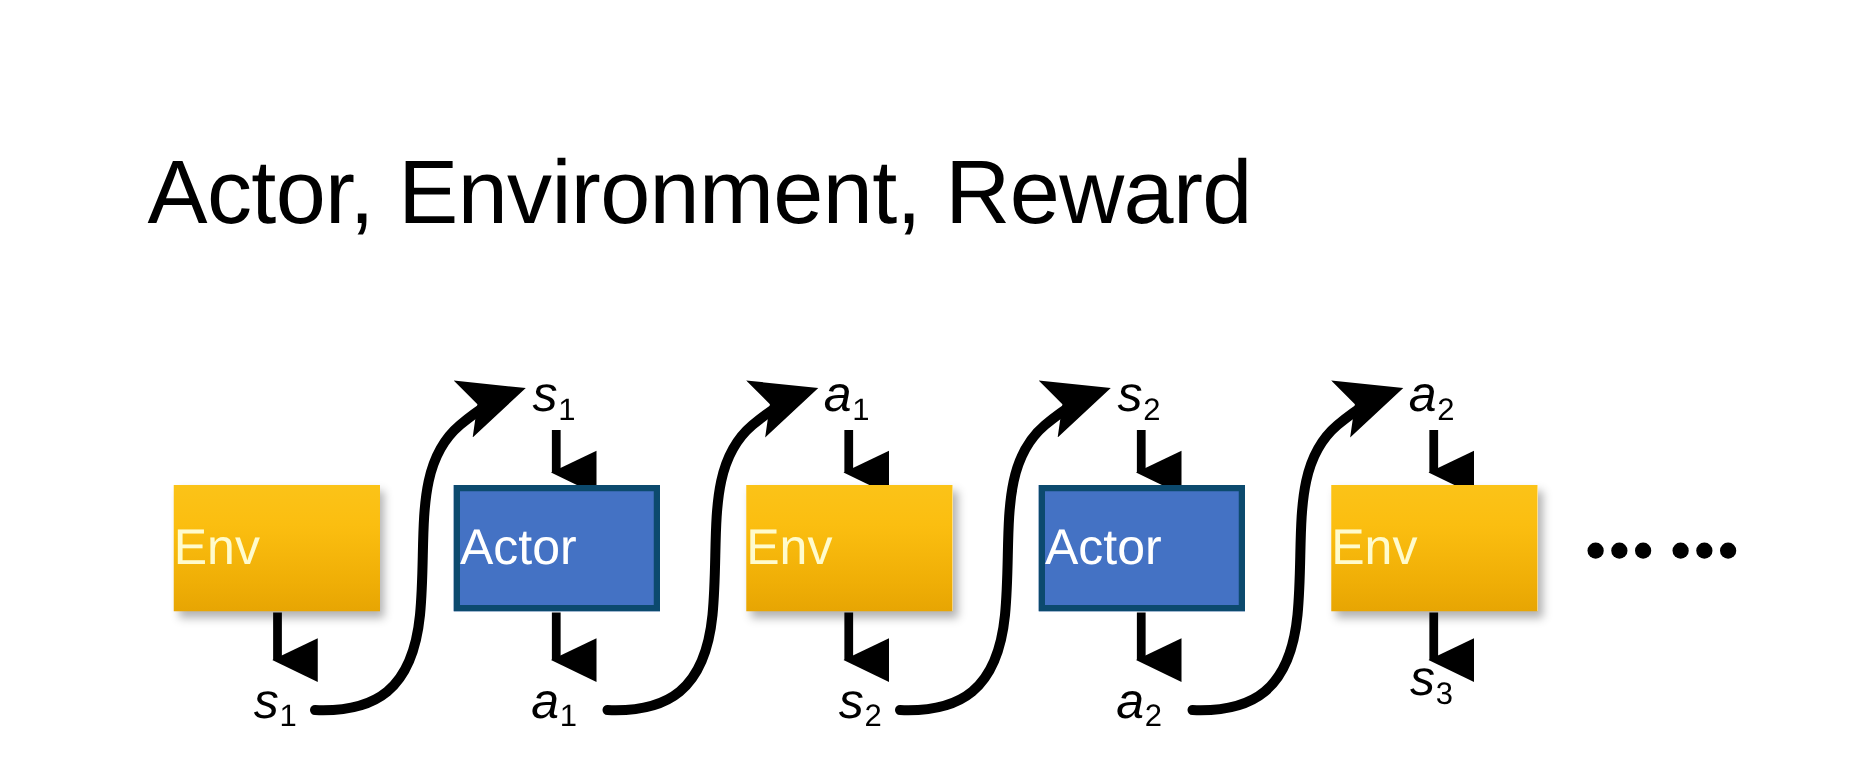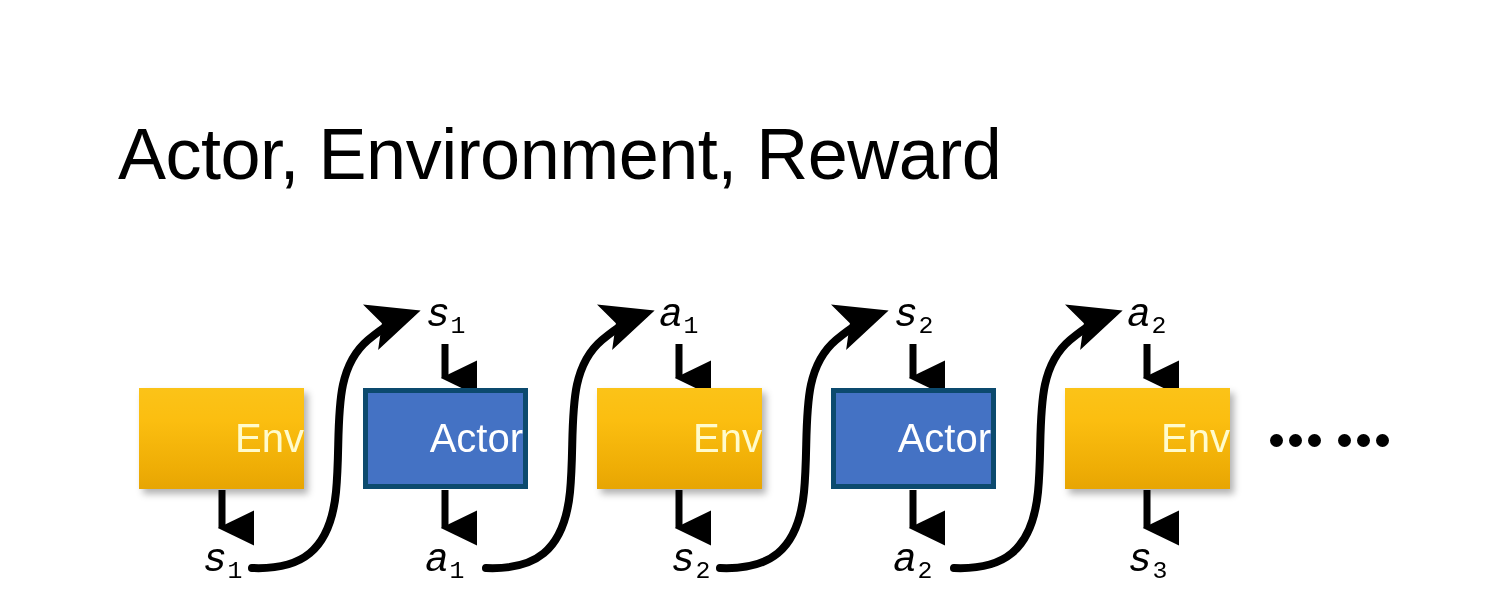--- a/index.html
+++ b/index.html
@@ -34,21 +34,21 @@
     width: 1500px;
     height: 608px;
   }
   .node-box {
     position: absolute;
     width: 165px;
     height: 101px;
     box-sizing: border-box;
     display: flex;
     align-items: center;
-    justify-content: flex-end;
+    justify-content: flex-start;
     font-family: "Liberation Sans", sans-serif;
     font-size: 40px;
     font-weight: 400;
     line-height: 1;
   }
   .node-box.env {
     background: linear-gradient(180deg, #FBC318 0%, #FBBE10 32%, #EFAE06 78%, #E7A503 100%);
     color: #FFFBCC;
     border: none;
     box-shadow: 4px 5px 7px rgba(0,0,0,0.30);
@@ -57,21 +57,21 @@
     background: #4472C4;
     color: #FFFFFF;
     border: 5px solid #0c4a6e;
     box-shadow: none;
   }
   .node-box .box-label {
     transform: translateY(-1px);
   }
   .sym {
     position: absolute;
-    font-family: Liberation Mono, monospace;
+    font-family: Liberation Sans, sans-serif;
     font-style: italic;
     font-size: 40px;
     color: #000000;
     white-space: nowrap;
     line-height: 1;
   }
   .sym .sub {
     font-size: 0.62em;
     font-style: normal;
     vertical-align: -0.28em;
@@ -187,21 +187,21 @@
   </div>
   <div class="sym" style="left:425px; top:541px;">
     <span>a</span><span class="sub">1</span>
   </div>
   <div class="sym" style="left:671px; top:541px;">
     <span>s</span><span class="sub">2</span>
   </div>
   <div class="sym" style="left:893px; top:541px;">
     <span>a</span><span class="sub">2</span>
   </div>
-  <div class="sym" style="left:1128px; top:541px;">
+  <div class="sym" style="left:1128px; top:523px;">
     <span>s</span><span class="sub">3</span>
   </div>
 
   <div class="ellipsis-dots" style="left:1270px; top:434px;">
     <span class="dot"></span>
     <span class="dot"></span>
     <span class="dot"></span>
     <span class="gap"></span>
     <span class="dot"></span>
     <span class="dot"></span>

